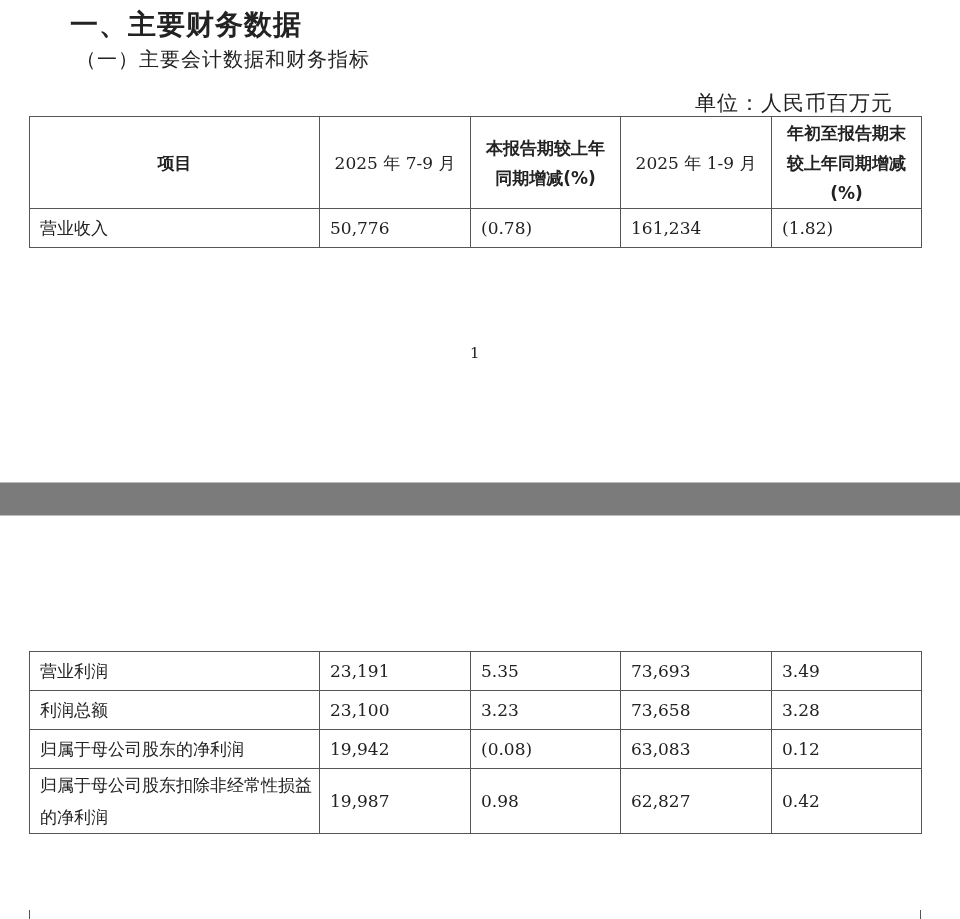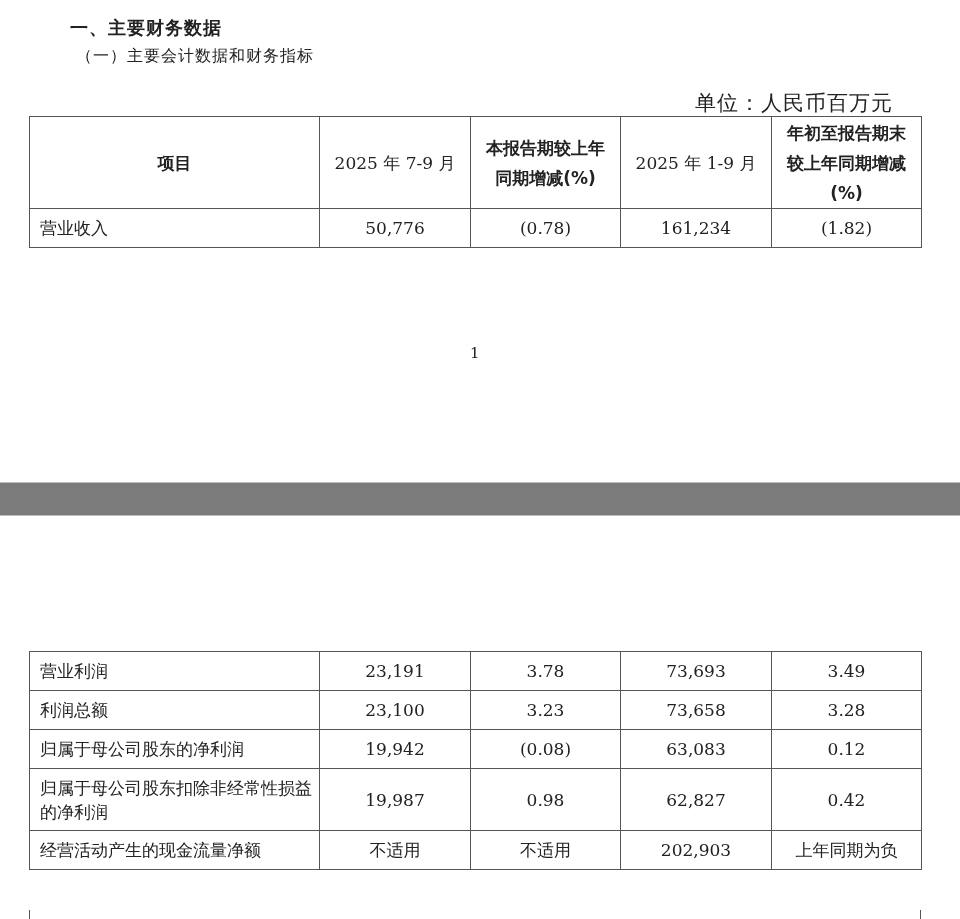--- a/index.html
+++ b/index.html
@@ -1,24 +1,24 @@
 <!DOCTYPE html>
 <html><head>
 <meta charset="utf-8">
 <style>
   html, body { margin:0; padding:0; background:#fff; }
   body { width:960px; height:919px; position:relative; overflow:hidden;
          font-family:"DejaVu Serif","Liberation Serif",serif; color:#222; }
-  .h1 { position:absolute; left:70px; top:16px; font-size:18px; font-weight:bold;
+  .h1 { position:absolute; left:70px; top:6px; font-size:28px; font-weight:bold;
         font-family:"DejaVu Sans","Liberation Sans",sans-serif; letter-spacing:1px; }
-  .h2 { position:absolute; left:76px; top:46px; font-size:16px; letter-spacing:1px; }
+  .h2 { position:absolute; left:76px; top:46px; font-size:20px; letter-spacing:1px; }
   .unit { position:absolute; left:695px; top:89px; font-size:21px; letter-spacing:1px; }
   table { position:absolute; left:29px; border-collapse:collapse; table-layout:fixed; width:892px; }
   td { border:1.5px solid #555; font-size:17px; padding:0 10px; height:39px; box-sizing:border-box; }
-  td.num { text-align:center; }
+  td.num { text-align:left; }
   td.hdr { text-align:center; font-weight:bold; font-size:17px;
            font-family:"DejaVu Sans","Liberation Sans",sans-serif; line-height:30px; }
   td.section { font-weight:bold; font-family:"DejaVu Sans","Liberation Sans",sans-serif; }
   td.indent { padding-left:30px; }
   .t1 { top:116px; }
   .t2 { top:651px; }
   .pageno { position:absolute; left:470px; top:344px; font-size:15px; }
   .divider { position:absolute; left:0; top:482px; width:960px; height:32px;
              background:#7b7b7b; border-top:1px solid #bdbdbd; border-bottom:1px solid #bdbdbd; }
   .tail { position:absolute; left:29px; top:910px; width:892px; height:12px;
@@ -66,47 +66,40 @@
       <col style="width:290px">
       <col style="width:151px">
       <col style="width:150px">
       <col style="width:151px">
       <col style="width:150px">
     </colgroup>
   <tbody>
   <tr>
     <td>营业利润</td>
     <td class="num">23,191</td>
-    <td class="num">3.78</td>
+    <td class="num">5.35</td>
     <td class="num">73,693</td>
     <td class="num">3.49</td>
   </tr>
   <tr>
     <td>利润总额</td>
     <td class="num">23,100</td>
     <td class="num">3.23</td>
     <td class="num">73,658</td>
     <td class="num">3.28</td>
   </tr>
   <tr>
     <td>归属于母公司股东的净利润</td>
     <td class="num">19,942</td>
     <td class="num">(0.08)</td>
     <td class="num">63,083</td>
     <td class="num">0.12</td>
   </tr>
   <tr style="height:62px">
-    <td style="line-height:24px;padding-right:4px">归属于母公司股东扣除非经常性损益的净利润</td>
+    <td style="line-height:32px;padding-right:4px">归属于母公司股东扣除非经常性损益的净利润</td>
     <td class="num">19,987</td>
     <td class="num">0.98</td>
     <td class="num">62,827</td>
     <td class="num">0.42</td>
-  </tr>
-  <tr>
-    <td>经营活动产生的现金流量净额</td>
-    <td class="num">不适用</td>
-    <td class="num">不适用</td>
-    <td class="num">202,903</td>
-    <td class="num">上年同期为负</td>
   </tr>
 </tbody>
   </table>
 <div class="tail"></div>
 
 </body></html>

